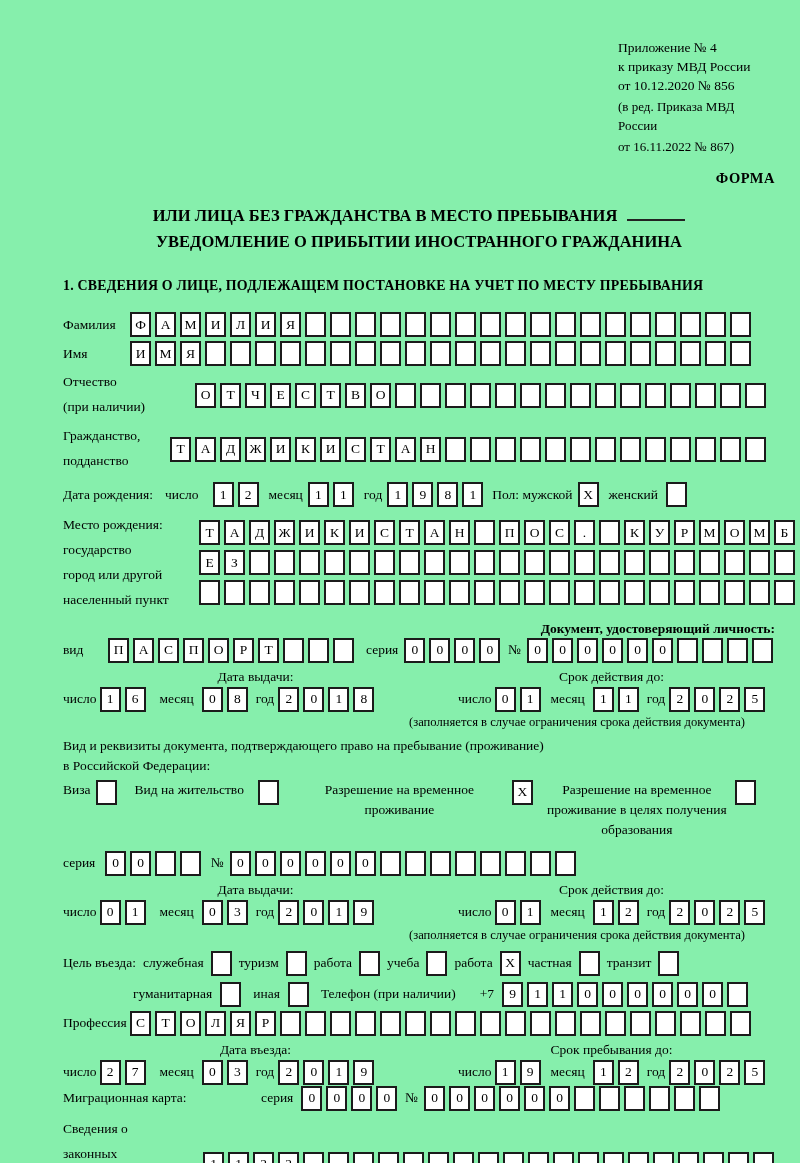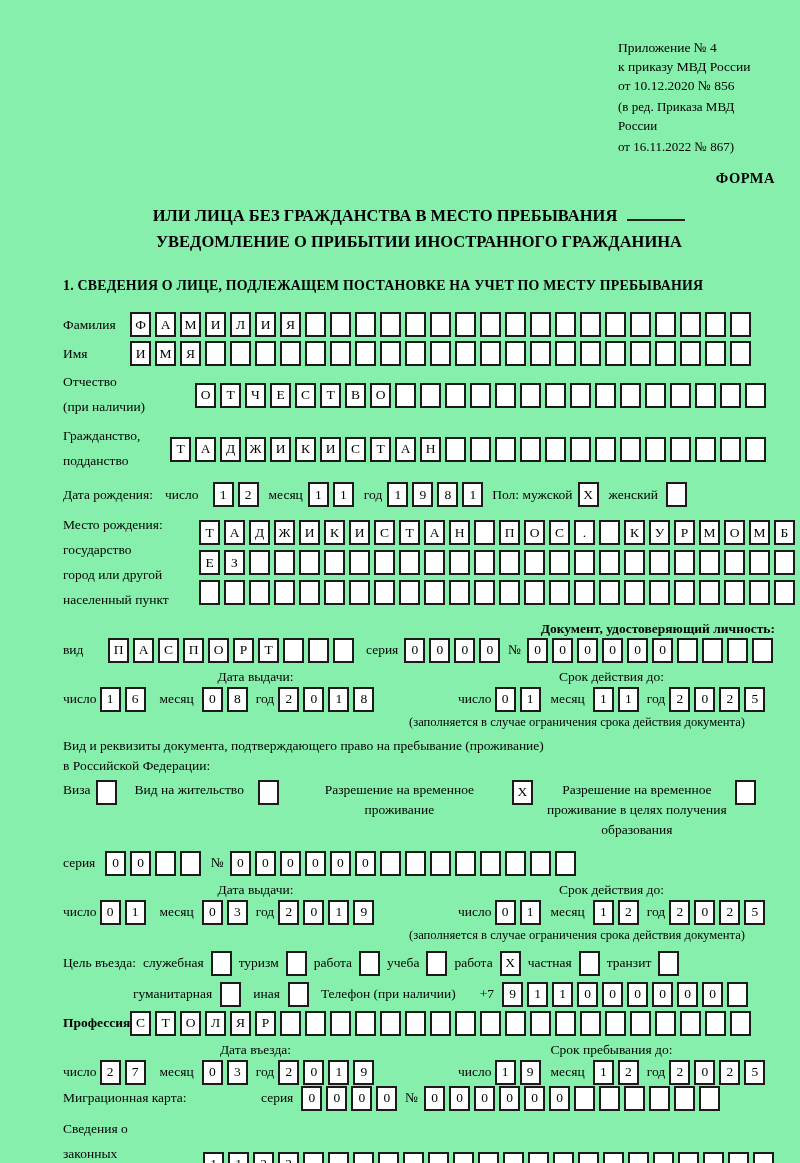--- a/index.html
+++ b/index.html
@@ -555,21 +555,21 @@
         <span class="cell">0</span>
         <span class="cell">0</span>
         <span class="cell">0</span>
         <span class="cell">0</span>
         <span class="cell">0</span>
         <span class="cell"></span>
       </span>
   </div>
 
   <div class="row">
-    <span class="lbl w67" style="width:67px;font-weight:bold;">Профессия</span>
+    <span class="lbl w67" style="width:67px;">Профессия</span>
     <span class="cells">
         <span class="cell">С</span>
         <span class="cell">Т</span>
         <span class="cell">О</span>
         <span class="cell">Л</span>
         <span class="cell">Я</span>
         <span class="cell">Р</span>
         <span class="cell"></span>
         <span class="cell"></span>
         <span class="cell"></span>

